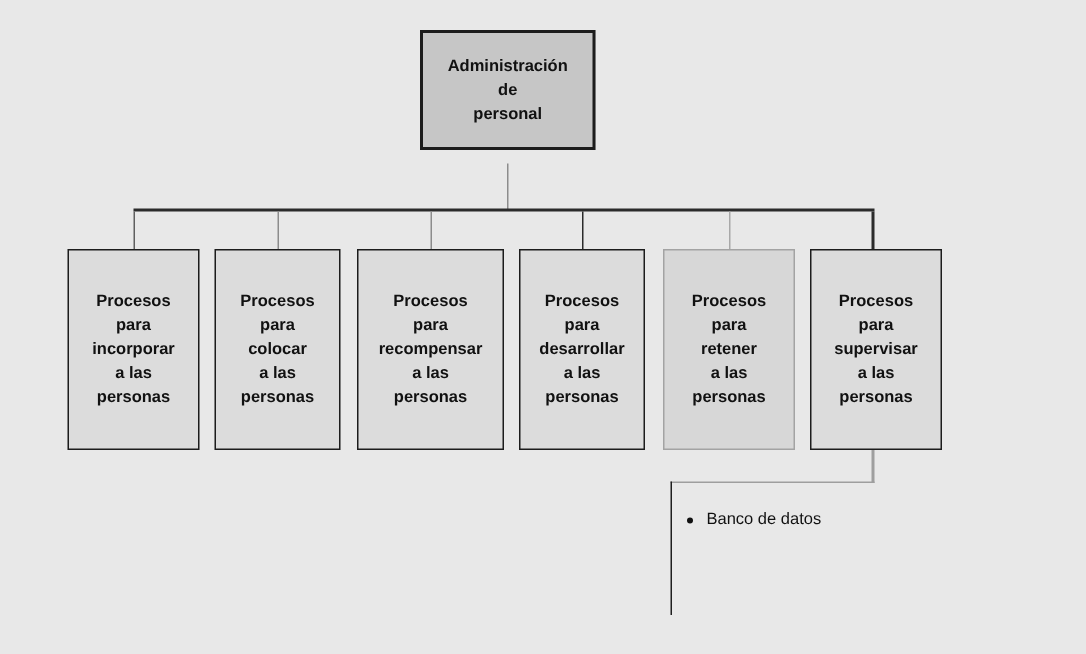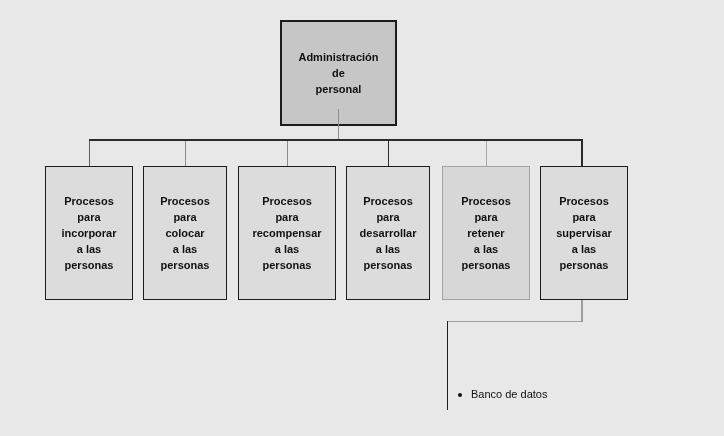--- a/index.html
+++ b/index.html
@@ -22,21 +22,21 @@
     border:1.5px solid var(--border,#1c1c1c);
     box-sizing:border-box;
   }
   .box .label{
     font-weight:bold;
     font-size:11px;
     line-height:16px;
     white-space:pre-line;
     color:var(--text,#111);
   }
-  .root{left:280px;top:20px;width:117px;height:106px;background:var(--root_fill,#c6c6c6);border-width:2px;}
+  .root{left:280px;top:20px;width:117px;height:80px;background:var(--root_fill,#c6c6c6);border-width:2px;}
   .c1{left:45px;top:166px;width:88px;height:134px;}
   .c2{left:143px;top:166px;width:84px;height:134px;}
   .c3{left:238px;top:166px;width:98px;height:134px;}
   .c4{left:346px;top:166px;width:84px;height:134px;}
   .c5{left:442px;top:166px;width:88px;height:134px;background:var(--child5_fill,#d7d7d7);border-color:var(--child5_border,#a3a3a3);}
   .c6{left:540px;top:166px;width:88px;height:134px;}
   
   .line{position:absolute;background:#444;}
   .stem{left:337.5px;top:109px;width:1.5px;height:31px;}
   .rail{left:88.5px;top:139px;width:494px;height:1.5px;}
@@ -45,21 +45,21 @@
   .d2{left:184.5px;}
   .d3{left:286.5px;}
   .d4{left:387.5px;}
   .d5{left:485.5px;}
   .d6{left:581px;}
   .elbow-v{left:581px;top:300px;width:1.5px;height:21.5px;}
   .elbow-h{left:446.5px;top:320.5px;width:136px;height:1.5px;}
   .notes-line{left:446.5px;top:321px;width:1.5px;height:89px;}
   
   .notes{position:absolute;left:458px;top:338px;width:156px;}
-  .note{display:flex;align-items:flex-start;margin-top:48px;}
+  .note{display:flex;align-items:flex-start;}
   .note-text{
     font-size:11px;line-height:17px;color:var(--text,#111);
   }
   .dot{
     width:4px;height:4px;border-radius:50%;
     background:var(--text,#111);
     margin:6.5px 9px 0 0;flex:none;
   }
 </style>
 </head>

